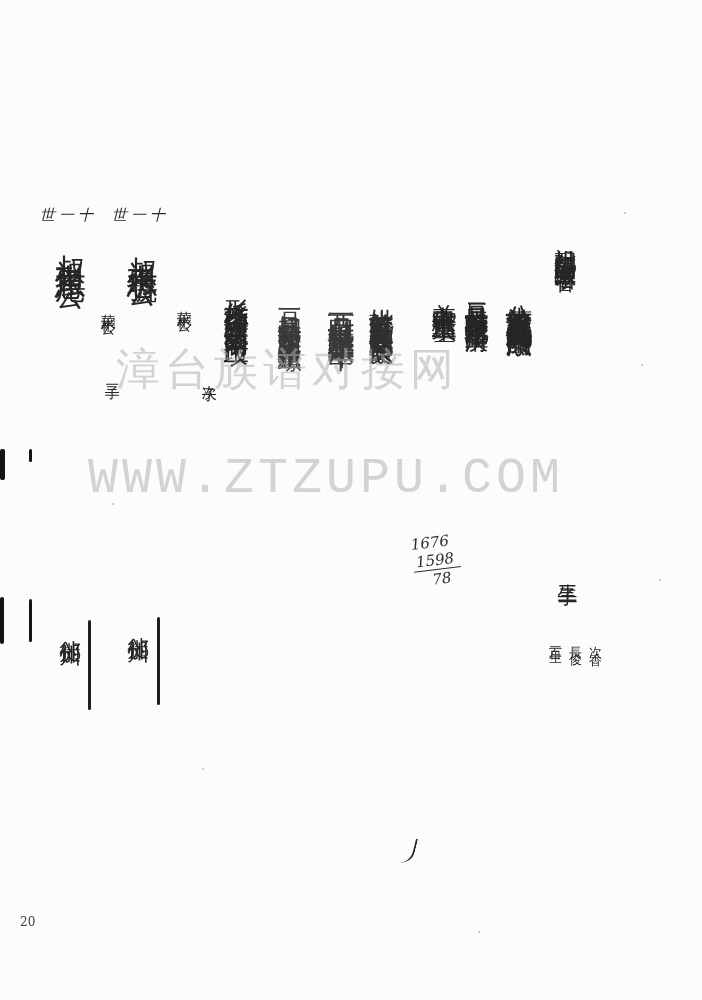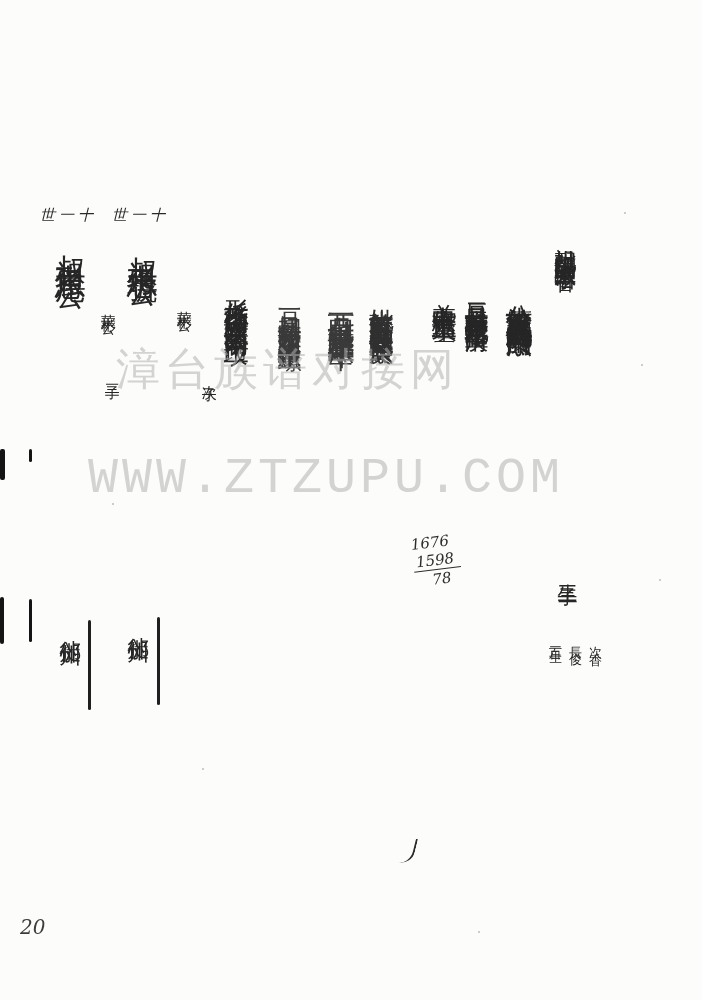--- a/index.html
+++ b/index.html
@@ -60,21 +60,21 @@
     letter-spacing:5px;color:rgba(176,176,176,0.55);white-space:nowrap;z-index:9;
   }
   .wm2{
     position:absolute;left:88px;top:402px;font-size:50px;letter-spacing:4px;
     font-family:Liberation Mono, monospace;color:rgba(176,176,176,0.55);
     white-space:nowrap;z-index:9;margin-top:48px;
   }
 
   
   .pageno{
-    position:absolute;left:20px;top:915px;font-size:20px;font-style:italic;
+    position:absolute;left:20px;top:915px;font-size:12px;
     font-family:"DejaVu Serif",serif;color:#3c3c3c;
   }
 
   
   .artifact{position:absolute;background:#141414;}
   .a1{left:0;top:449px;width:5px;height:31px;border-radius:2px;}
   .a2{left:0;top:597px;width:4px;height:47px;border-radius:2px;}
   .a3{left:29px;top:449px;width:3px;height:13px;border-radius:2px;}
   .a4{left:29px;top:599px;width:3px;height:43px;border-radius:2px;}
   .flourish{

